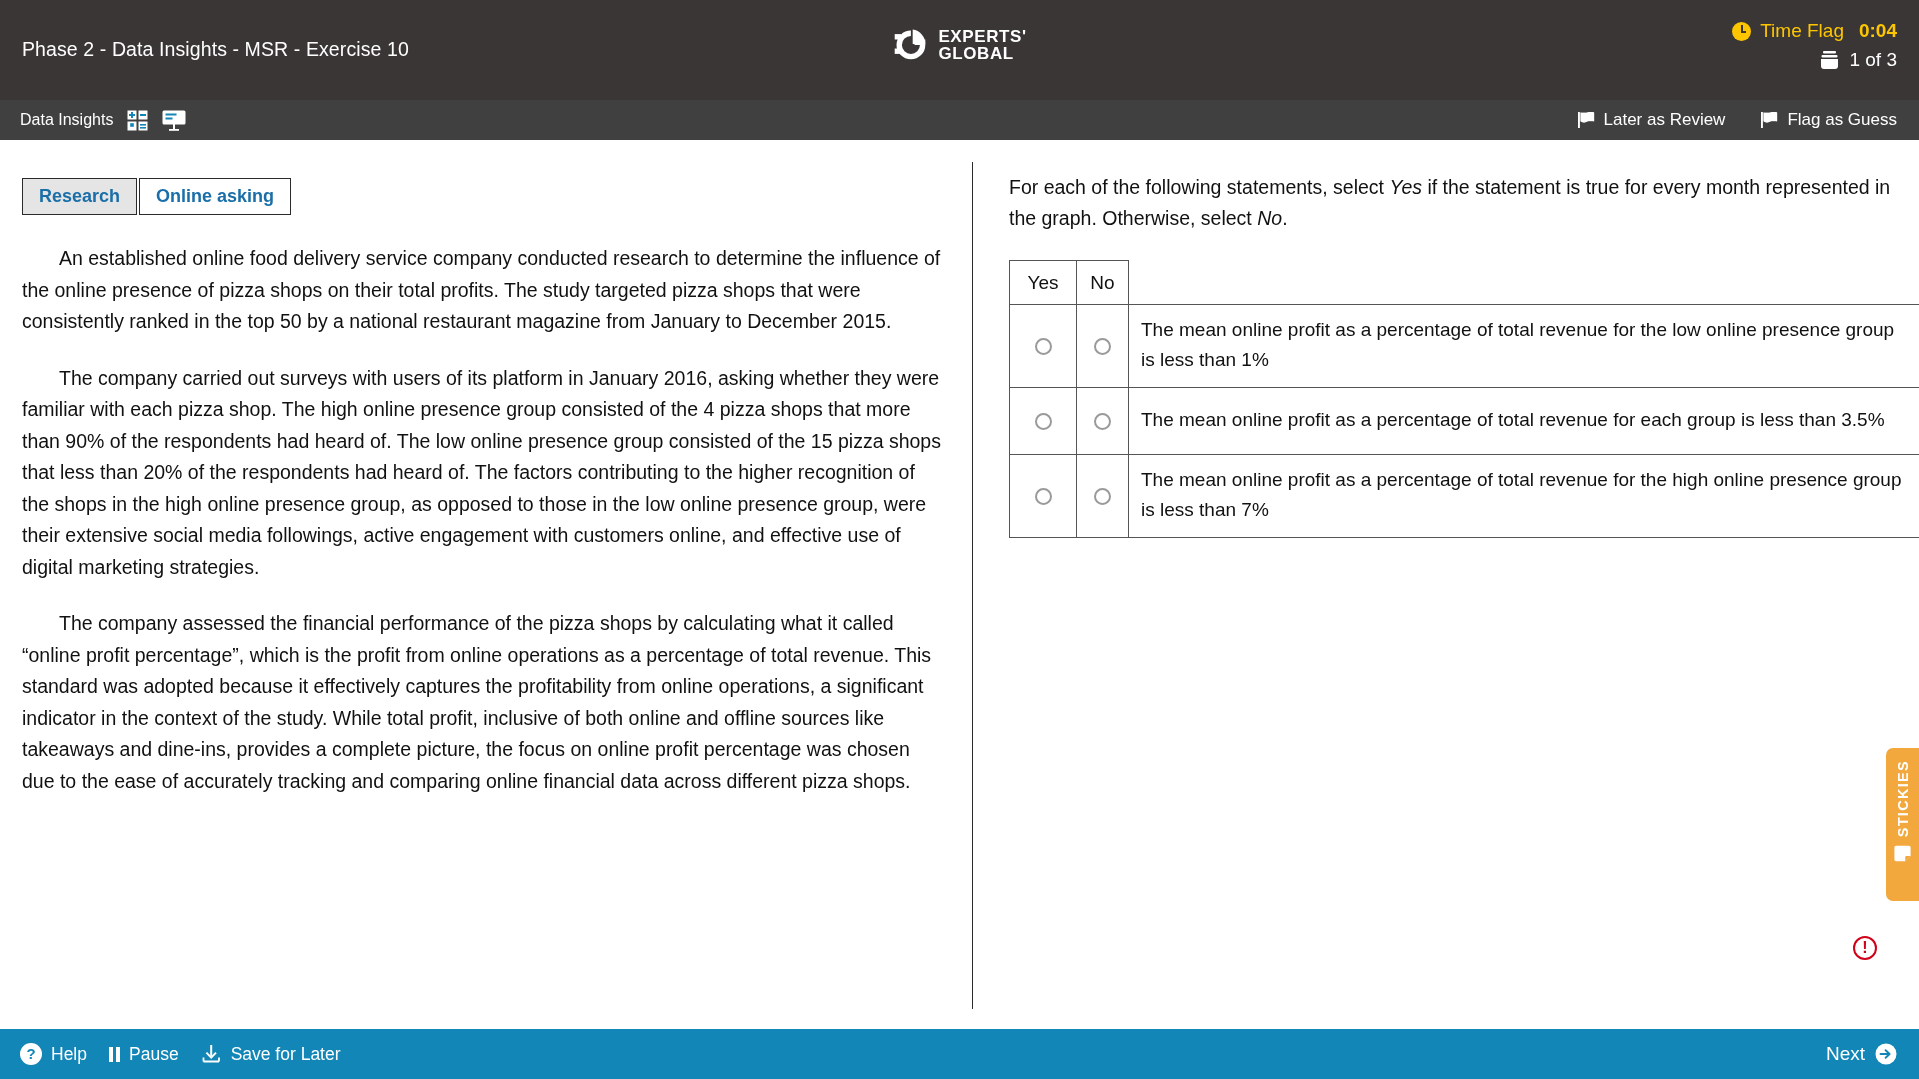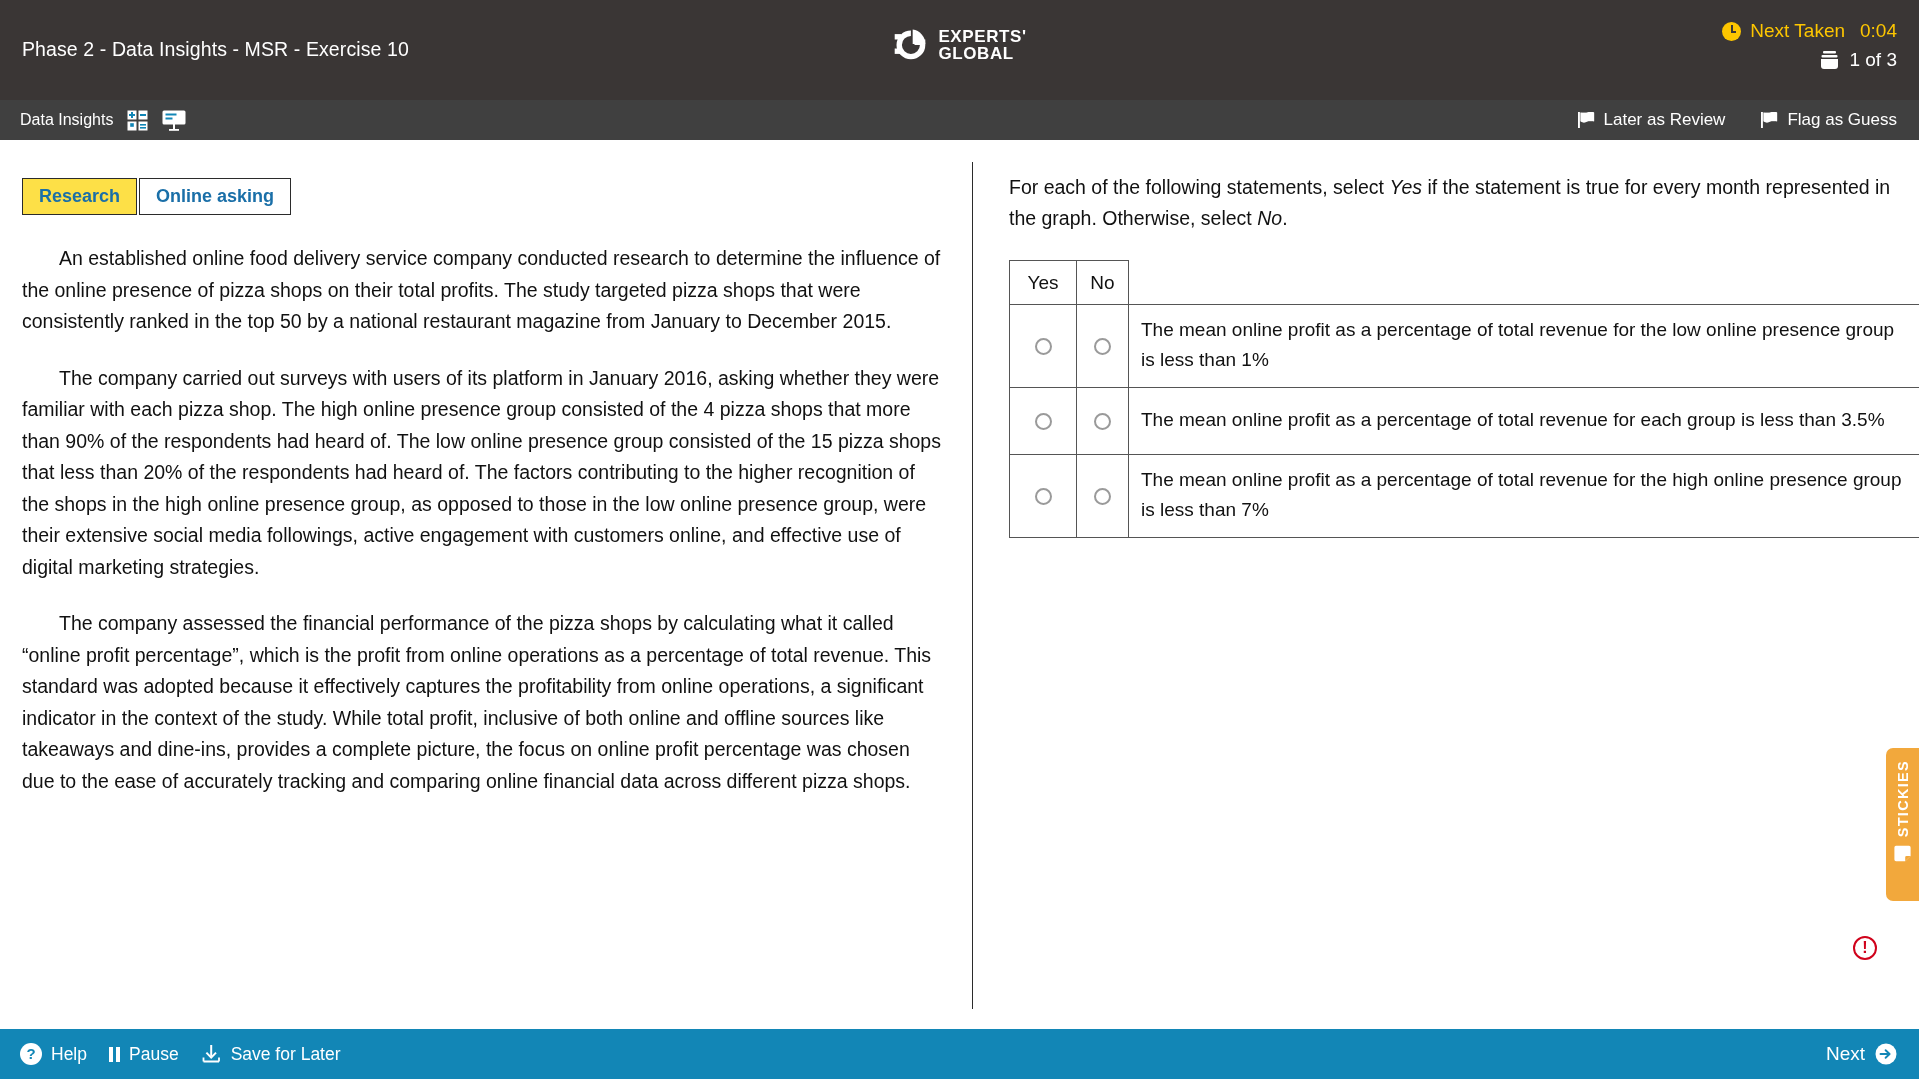--- a/index.html
+++ b/index.html
@@ -77,21 +77,21 @@
     left: 8.5px; top: 3.5px;
     width: 2px; height: 6.5px;
     background: #3a3635;
   }
   .clock-icon::after {
     content: ""; position: absolute;
     left: 9px; top: 9px;
     width: 5px; height: 2px;
     background: #3a3635;
   }
-  .timer-value { margin-left: 6px; }
+  .timer-value { margin-left: 6px; font-weight: bold; }
 
   .qcount {
     position: absolute;
     right: 22px;
     top: 49px;
     display: flex;
     align-items: center;
     gap: 9px;
     color: #ffffff;
     font-size: 19px;
@@ -149,21 +149,21 @@
     border: 1px solid #2b2b2b;
     padding: 7px 16px 8px 16px;
     font-weight: bold;
     font-size: 18px;
     color: #1a6fa8;
     background: #ffffff;
     cursor: pointer;
     white-space: nowrap;
     line-height: 20px;
   }
-  .tab.active { background: #fde047; border-color: #2b2b2b; }
+  .tab.active { background: #e5e5e5; border-color: #2b2b2b; }
   .tab + .tab { margin-left: 2px; }
 
   .passage {
     margin-top: 28px;
     font-size: 19.5px;
     line-height: 31.5px;
     color: #111111;
     width: 925px;
   }
   .passage p { margin: 0 0 25px 0; text-indent: 37px; }
@@ -316,21 +316,21 @@
         <rect x="2" y="25" width="7" height="6" fill="#ffffff"></rect>
       </svg>
       <div class="brand-text">
         <span>EXPERTS'</span>
         <span>GLOBAL</span>
       </div>
     </div>
 
     <div class="timer">
       <span class="clock-icon"></span>
-      <span>Next Taken</span>
+      <span>Time Flag</span>
       <span class="timer-value">0:04</span>
     </div>
 
     <div class="qcount">
       <svg class="stack-icon" viewBox="0 0 21 20">
         <rect x="4" y="1" width="13" height="2.4" rx="1" fill="#ffffff"></rect>
         <rect x="2.5" y="5" width="16" height="2.4" rx="1" fill="#ffffff"></rect>
         <path d="M2 9 h17 v7 a3 3 0 0 1 -3 3 h-11 a3 3 0 0 1 -3 -3 Z" fill="#ffffff"></path>
       </svg>
       <span>1 of 3</span>

